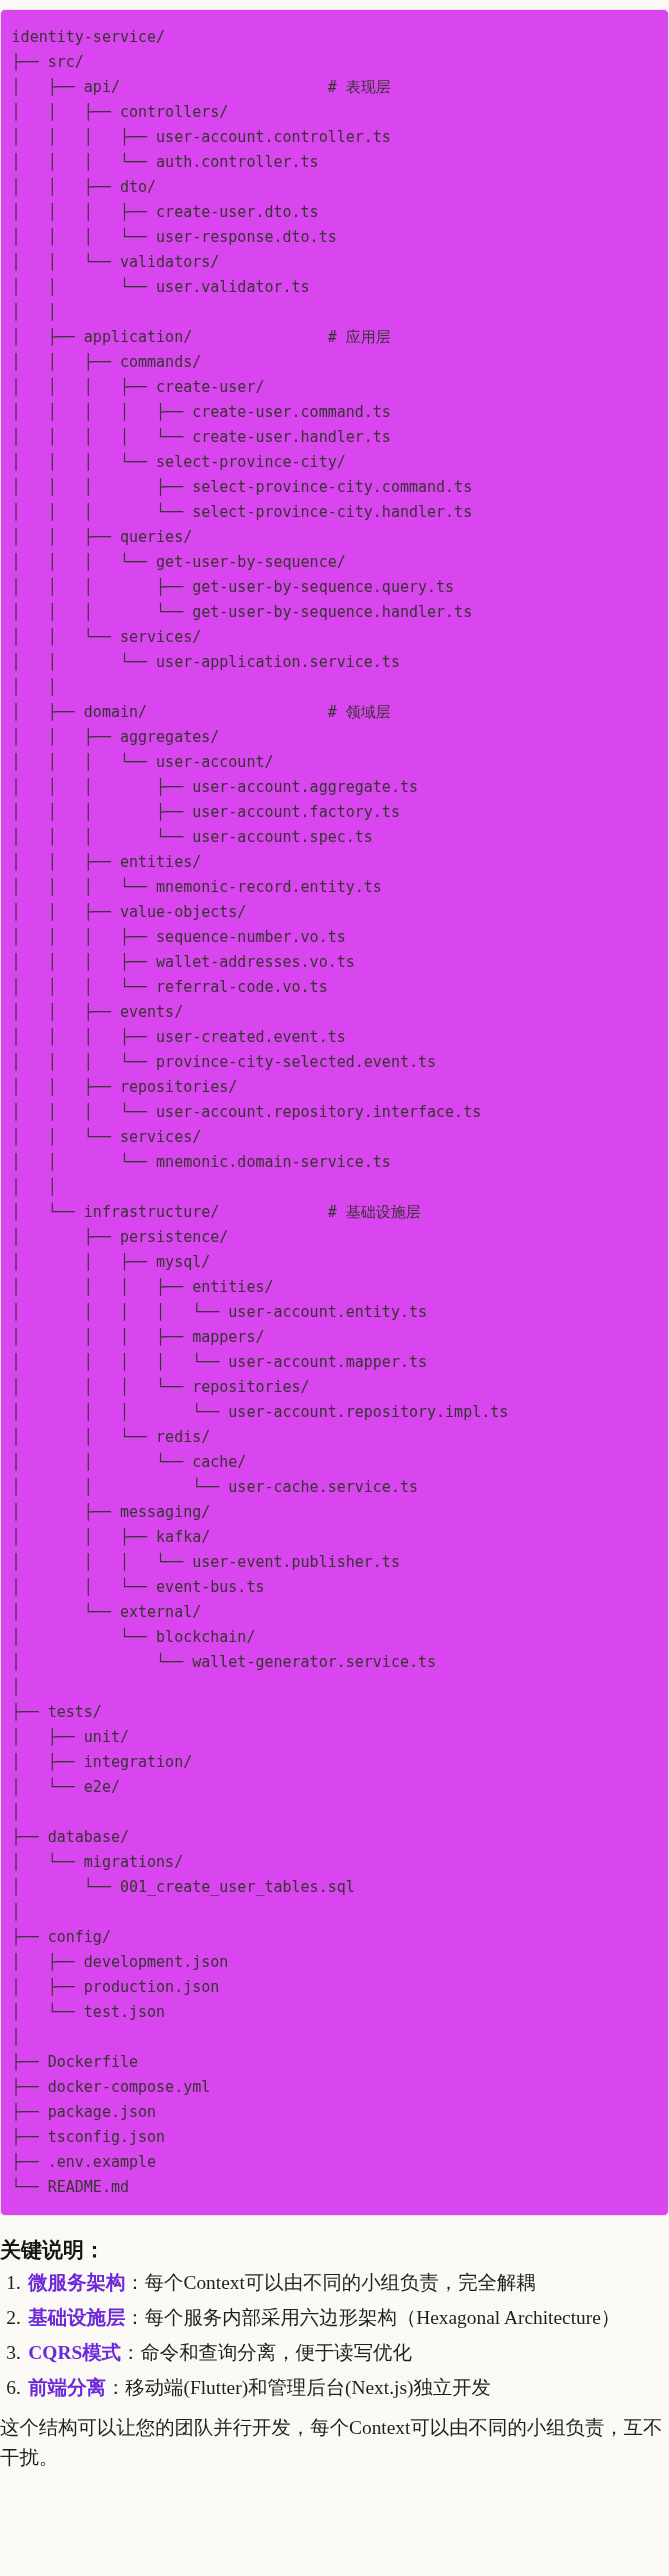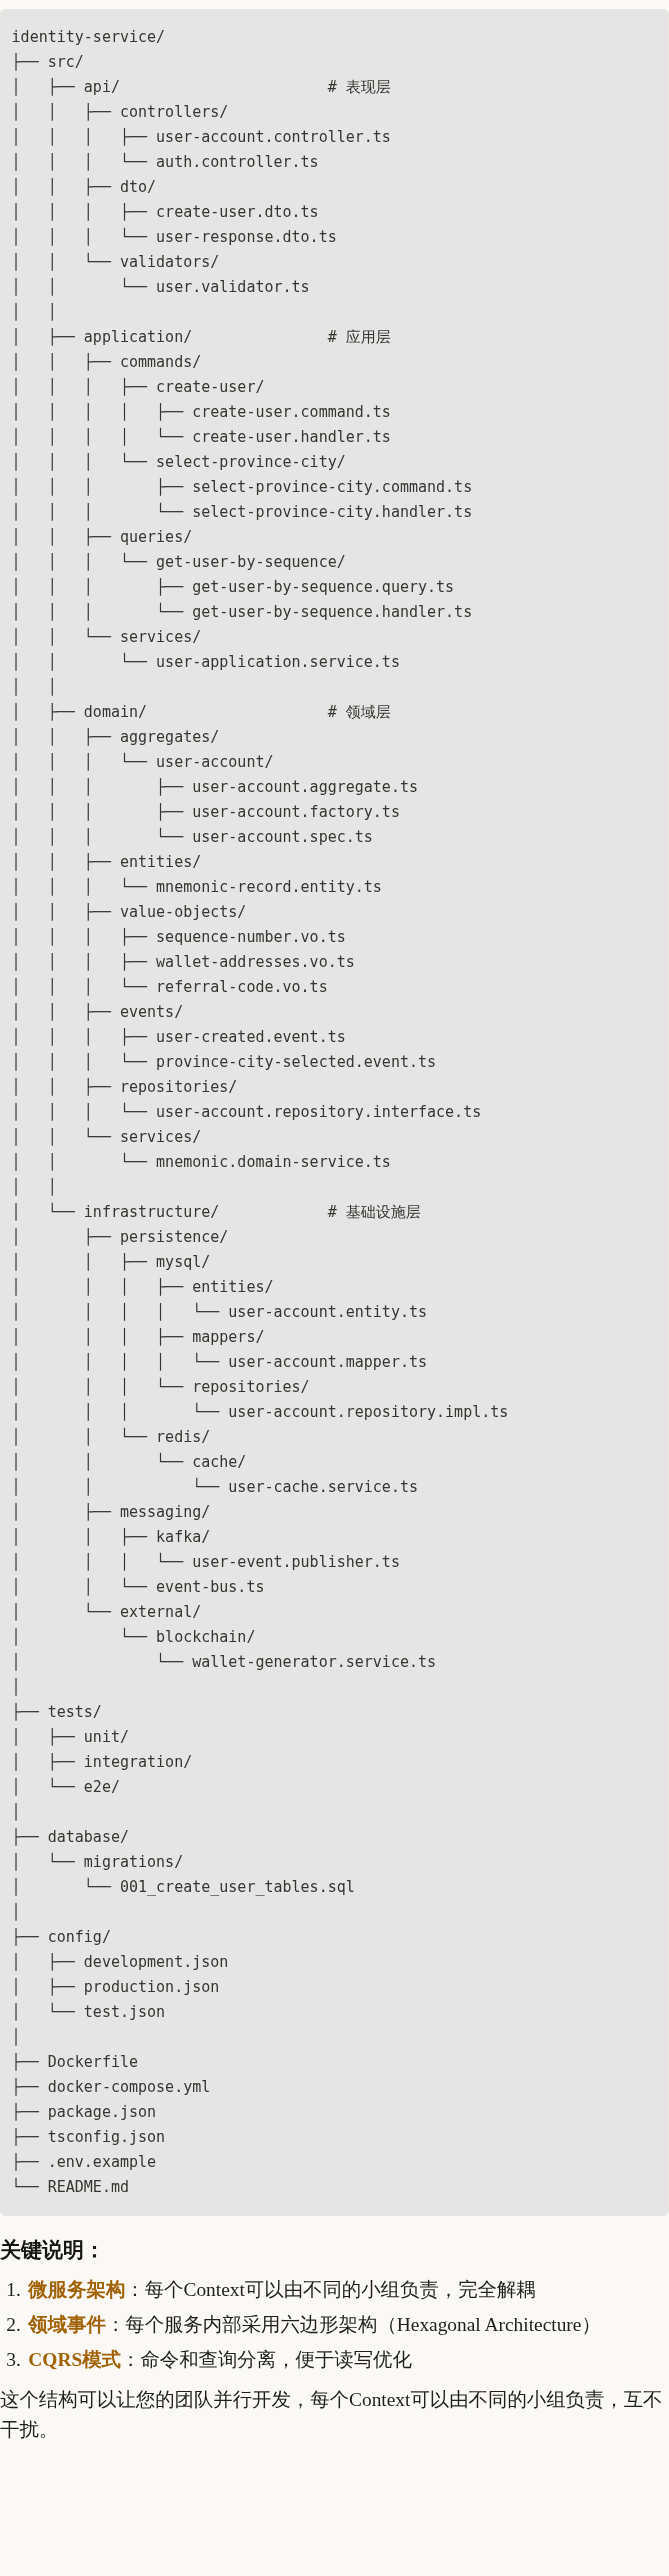--- a/index.html
+++ b/index.html
@@ -13,49 +13,49 @@
 
   .title {
     font-size: 22.5px;
     font-weight: 700;
     line-height: 30px;
     margin: 3.8px 0 7.5px 1.3px;
     color: #16150f;
   }
 
   .codeblock {
-    background: #e5e5e5;
+    background: #d946ef;
     border: 0.6px solid #e9e7e0;
     border-radius: 5px;
     padding: 15px 10.6px;
     overflow: hidden;
   }
   .tree {
     margin: 0;
     font-family: "DejaVu Sans Mono", "Liberation Mono", monospace;
     font-size: 15px;
     line-height: 25px;
     color: #36352f;
     white-space: pre;
   }
 
   .notes-heading {
     font-size: 21px;
     font-weight: 700;
     line-height: 30px;
-    margin: 19px 0 10px 0;
+    margin: 19px 0 3px 0;
     color: #16150f;
   }
   .note-line {
     font-size: 19.4px;
     line-height: 30px;
     margin: 0 0 5px 6.3px;
   }
   .note-num { margin-right: 7.5px; }
-  .note-label { font-weight: 700; color: #a16207; }
+  .note-label { font-weight: 700; color: #6d28d9; }
   .footer-para {
     font-size: 19.4px;
     line-height: 30px;
     margin: 10px 0 10px 0;
   }
 </style>
 </head>
 <body>
 
 <div class="page">
@@ -148,20 +148,21 @@
 ├── package.json
 ├── tsconfig.json
 ├── .env.example
 └── README.md</pre>
   </div>
 
   <div class="notes-heading">关键说明：</div>
 
   <div>
     <div class="note-line"><span class="note-num">1.</span><span class="note-label">微服务架构</span><span>：每个Context可以由不同的小组负责，完全解耦</span></div>
-    <div class="note-line"><span class="note-num">2.</span><span class="note-label">领域事件</span><span>：每个服务内部采用六边形架构（Hexagonal Architecture）</span></div>
+    <div class="note-line"><span class="note-num">2.</span><span class="note-label">基础设施层</span><span>：每个服务内部采用六边形架构（Hexagonal Architecture）</span></div>
     <div class="note-line"><span class="note-num">3.</span><span class="note-label">CQRS模式</span><span>：命令和查询分离，便于读写优化</span></div>
+    <div class="note-line"><span class="note-num">6.</span><span class="note-label">前端分离</span><span>：移动端(Flutter)和管理后台(Next.js)独立开发</span></div>
   </div>
 
   <p class="footer-para">这个结构可以让您的团队并行开发，每个Context可以由不同的小组负责，互不干扰。</p>
 
 </div>
 
 
 </body></html>

